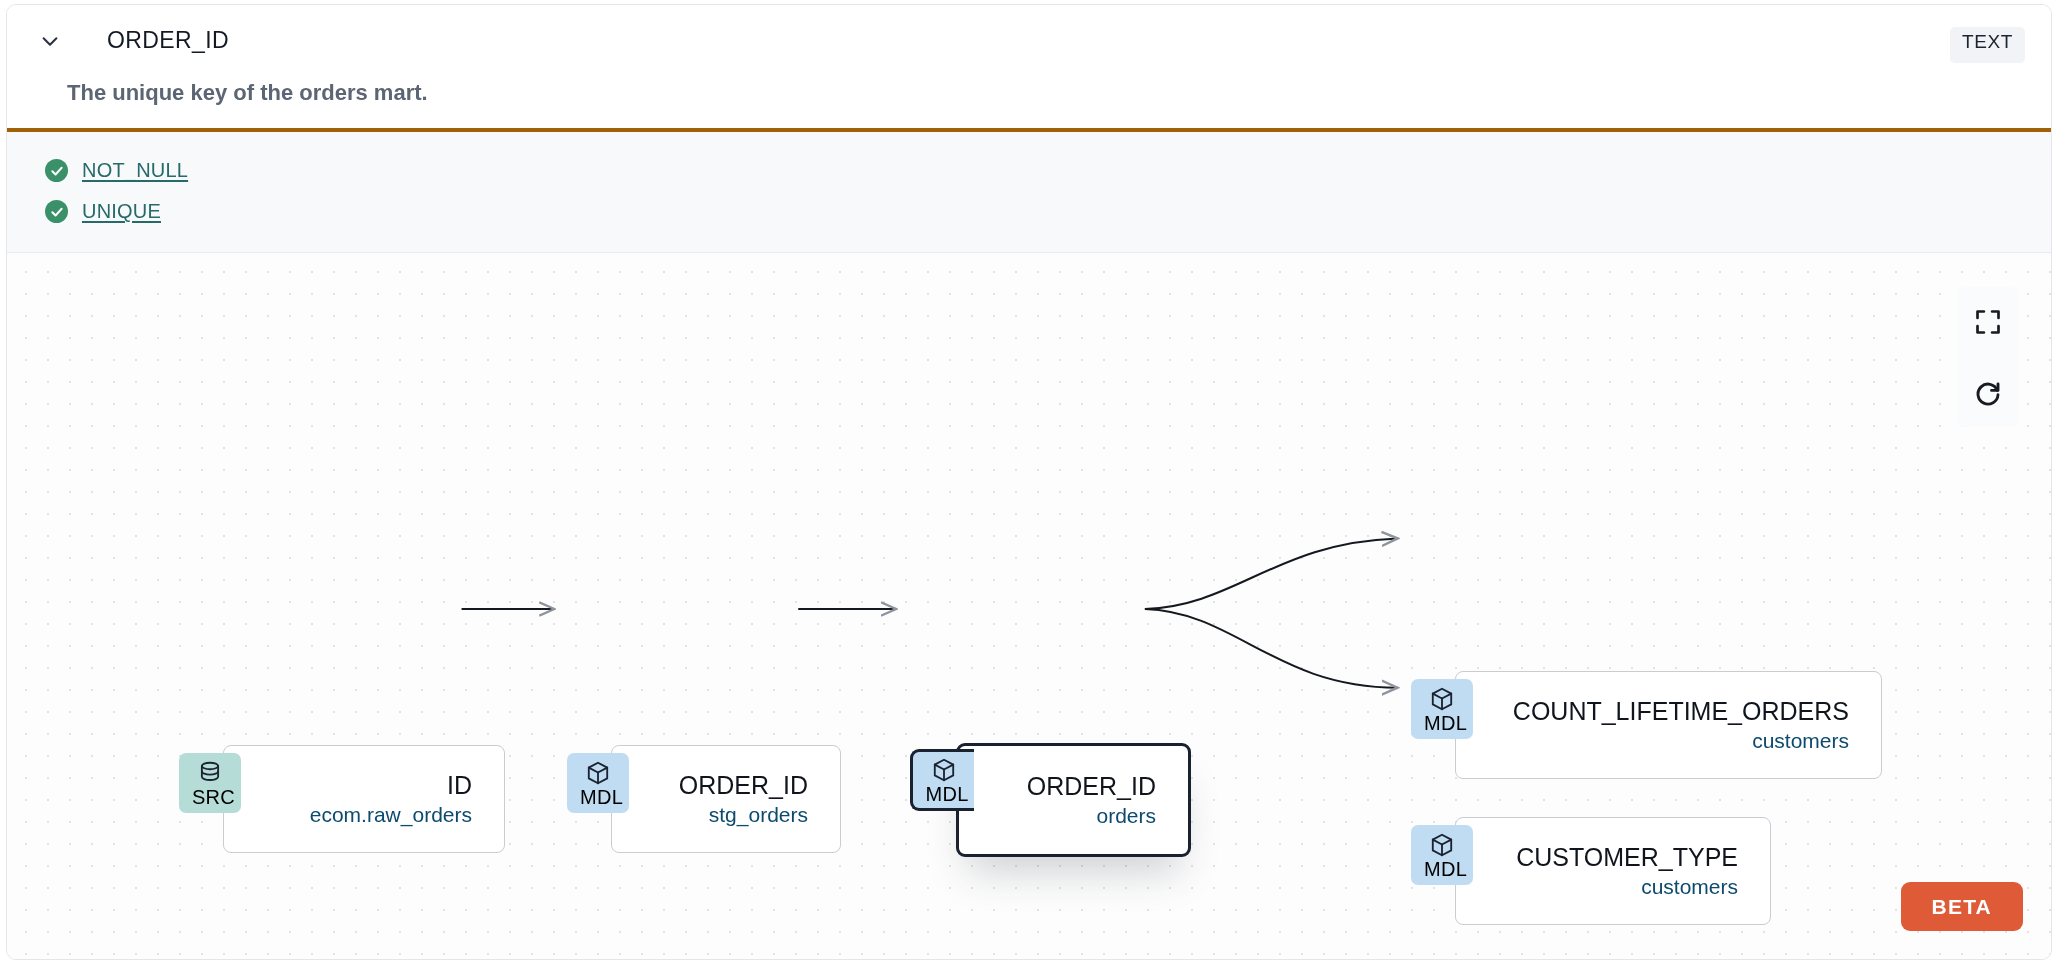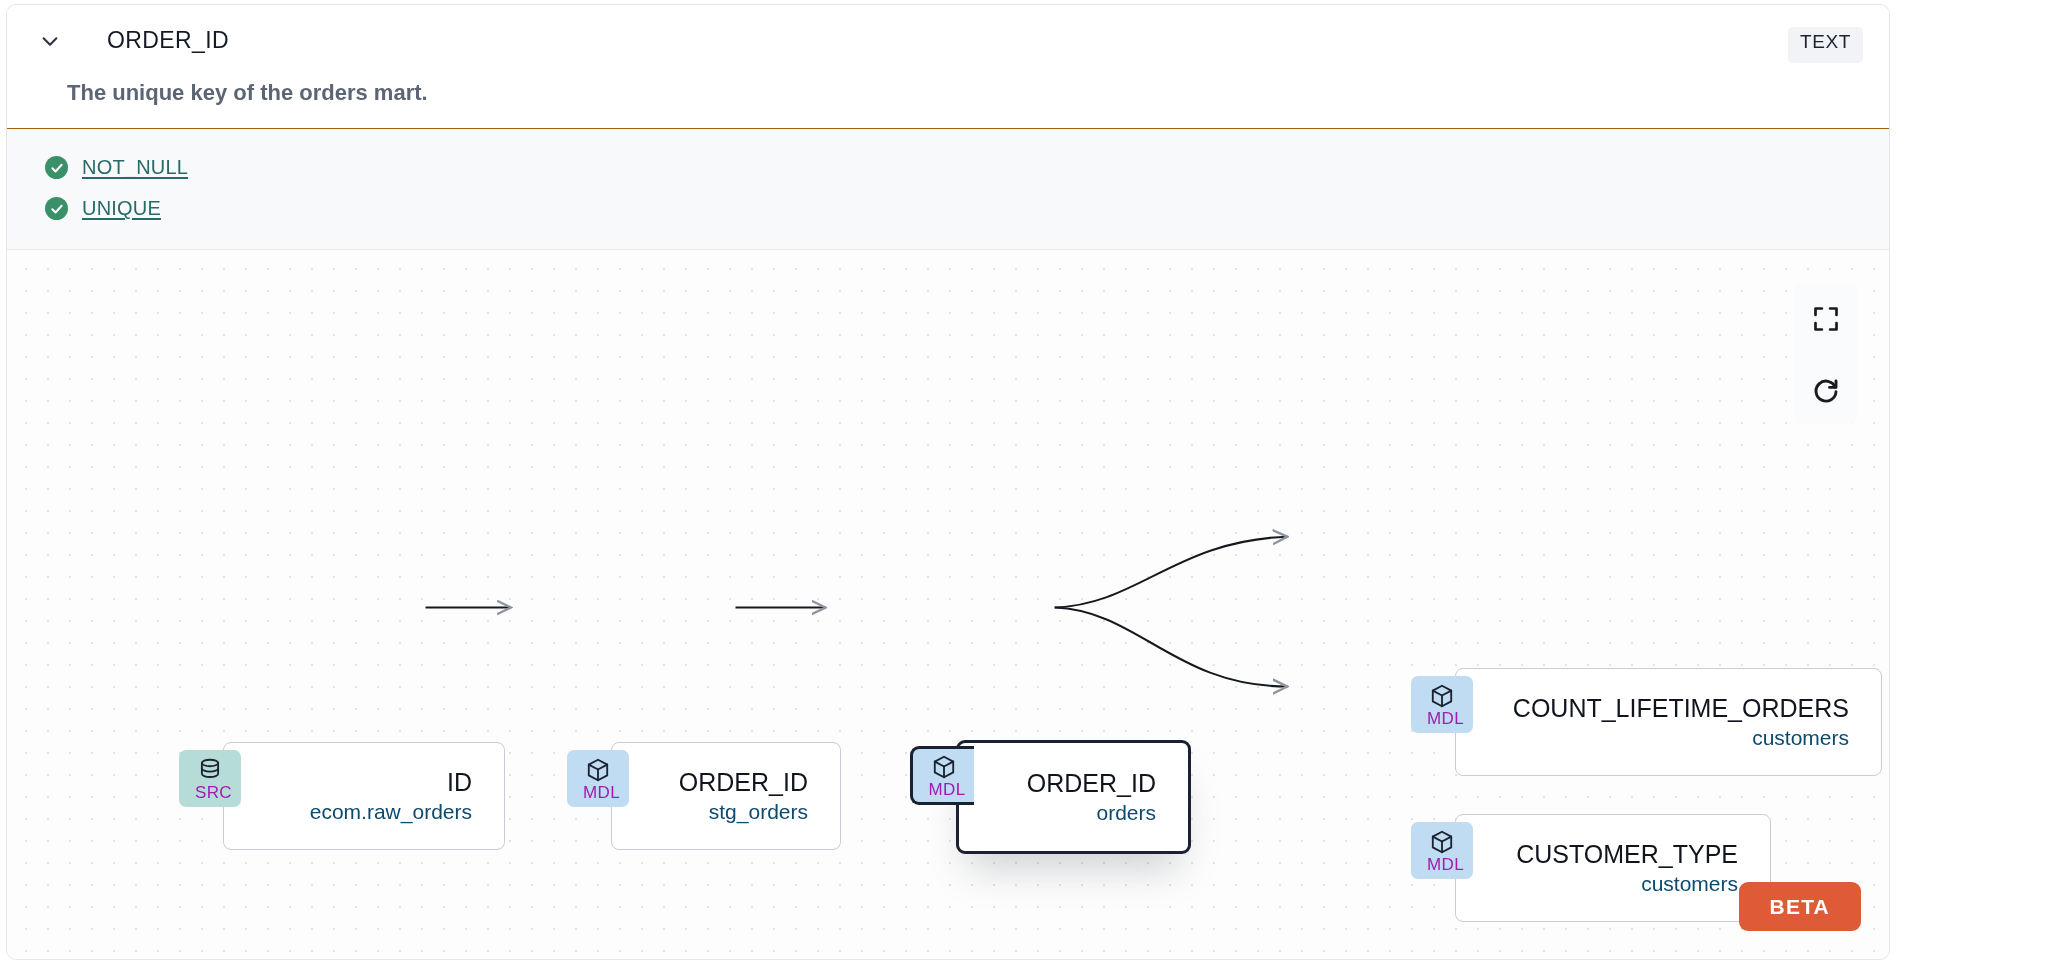--- a/index.html
+++ b/index.html
@@ -8,21 +8,21 @@
     margin: 0; padding: 0;
     width: 2058px; height: 964px;
     background: #ffffff;
     font-family: "Liberation Sans", "DejaVu Sans", sans-serif;
     overflow: hidden;
   }
 
   .panel {
     position: absolute;
     left: 6px; top: 4px;
-    width: 1884px; height: 956px;
+    width: 2046px; height: 956px;
     background: #ffffff;
     border: 1px solid #e3e6ea;
     border-radius: 10px;
     overflow: hidden;
     display: flex;
     flex-direction: column;
   }
 
   
   .header {
@@ -65,21 +65,21 @@
     margin: 26px 0 0 30px;
     font-size: 22px;
     color: #5c6573;
     font-weight: 700;
   }
 
   
   .tests {
     flex: 0 0 auto;
     background: #f8f9fb;
-    border-top: 1px solid #a16207;
+    border-top: 4px solid #a16207;
     border-bottom: 1px solid #e8eaee;
     padding: 18px 0 20px 0;
   }
   .test-row {
     display: flex;
     align-items: center;
     gap: 14px;
     padding: 9px 0 9px 38px;
   }
   .check-icon {
@@ -133,22 +133,22 @@
     padding: 7px 0 6px;
     align-self: flex-start;
     margin-top: 8px;
     z-index: 2;
     position: relative;
   }
   .badge-src { background: #b6dcd8; }
   .badge-mdl { background: #bfdcf2; }
   .node-badge svg { display: block; }
   .badge-text {
-    font-size: 17px;
-    color: #a21caf;
+    font-size: 20px;
+    color: #000000;
     line-height: 1;
     letter-spacing: 0.3px;
     margin-left: 7px;
   }
   .node-card {
     background: #ffffff;
     border: 1px solid #c9ccd2;
     border-radius: 8px;
     margin-left: -18px;
     padding: 16px 32px 16px 38px;

